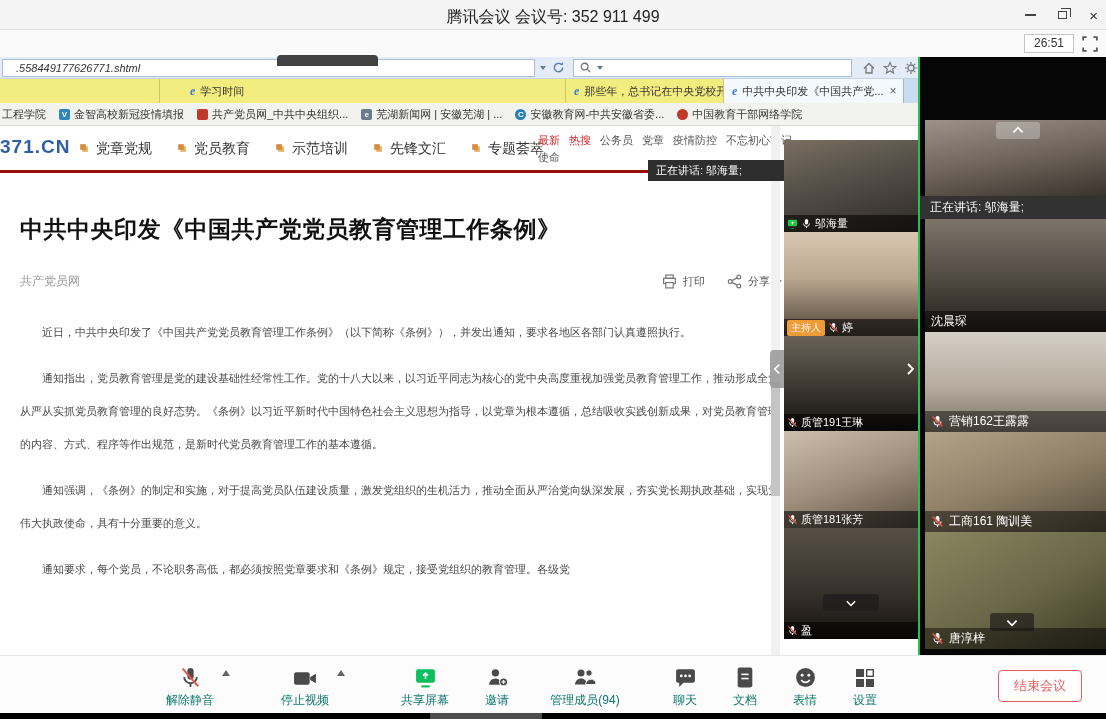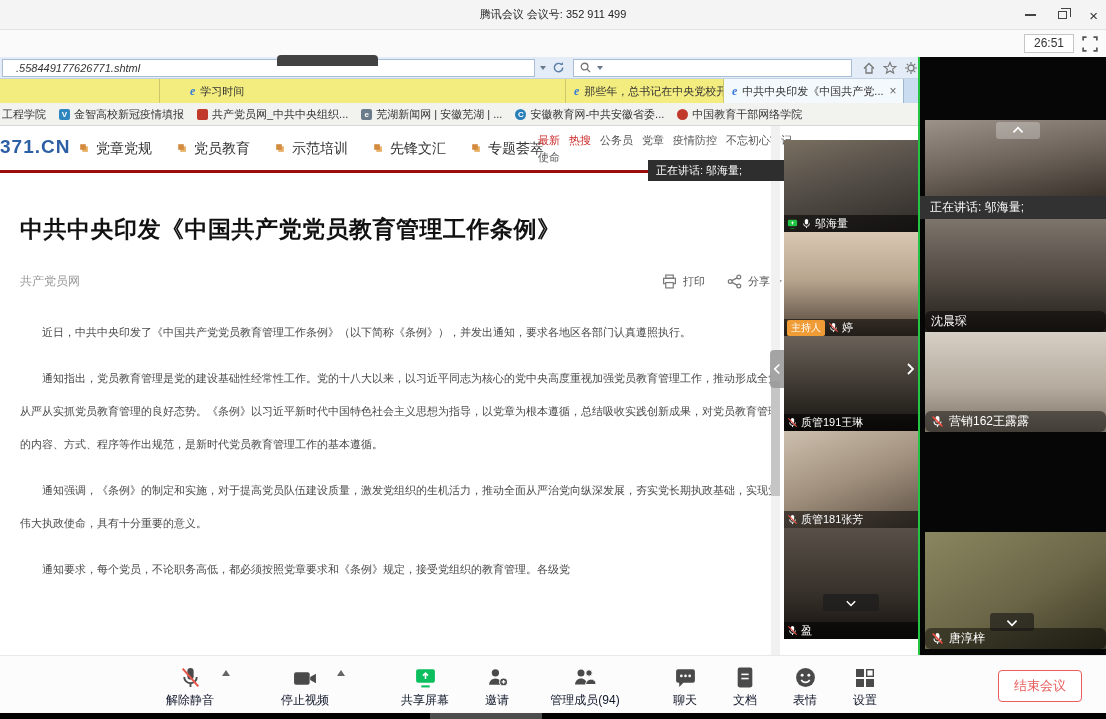--- a/index.html
+++ b/index.html
@@ -4,21 +4,21 @@
 <style>
   * { margin:0; padding:0; box-sizing:border-box; }
   html,body { width:1106px; height:719px; overflow:hidden; background:#000;
     font-family:"Liberation Sans","DejaVu Sans",sans-serif; }
   #app { position:relative; width:1106px; height:719px; background:#000; overflow:hidden; }
 
   
   .titlebar { position:absolute; left:0; top:0; width:1106px; height:30px; background:#f4f4f4;
     border-bottom:1px solid #e2e2e2; }
   .titlebar .title { position:absolute; left:0; right:0; top:7px; text-align:center;
-    font-size:11px; color:#222; }
+    font-size:16px; color:#222; }
   .win-controls { position:absolute; right:8px; top:0; height:30px; display:flex; align-items:center; gap:22px; }
   .wc-min { width:11px; height:1.5px; background:#444; }
   .wc-restore { position:relative; width:9px; height:8px; border:1.2px solid #444; background:#f4f4f4; }
   .wc-restore::before { content:""; position:absolute; left:2px; top:-4px; width:9px; height:8px;
     border:1.2px solid #444; border-bottom:none; border-left:none; }
   .wc-close { font-size:15px; color:#333; line-height:15px; }
 
   
   .meetbar { position:absolute; left:0; top:30px; width:1106px; height:27px; background:#fafafa; }
   .timer-box { position:absolute; right:32px; top:4px; height:19px; padding:0 9px; background:#fff;
@@ -113,32 +113,32 @@
   .right-panel { position:absolute; left:920px; top:57px; width:186px; height:598px; background:#060606; }
   .rp-tile { position:absolute; left:5px; width:181px; overflow:hidden; }
   .rp-partial { top:63px; height:76px; background:linear-gradient(170deg,#9c9289 0%,#6f655c 50%,#3a332c 100%); }
   .rp-banner { position:absolute; left:0; top:139px; width:186px; height:23px; background:#323232;
     color:#fff; font-size:12px; line-height:23px; padding-left:10px; white-space:nowrap; }
   .rp-shen { top:162px; height:113px; background:linear-gradient(180deg,#7d746b 0%,#4a433c 60%,#221e1a 100%); }
   .rp-lulu { top:275px; height:100px; background:linear-gradient(180deg,#d6cfc5 0%,#b5ab9e 55%,#7b7265 100%); }
   .rp-tao { top:375px; height:100px; background:linear-gradient(160deg,#b3a488 0%,#8f8068 50%,#544b3a 100%); }
   .rp-tang { top:475px; height:117px; background:linear-gradient(150deg,#8a8660 0%,#6b6647 55%,#3d3a26 100%); }
   .rp-label { position:absolute; left:0; bottom:0; right:0; height:21px; background:rgba(0,0,0,.45);
-    display:flex; align-items:center; gap:5px; padding-left:6px; font-size:12px; color:#fff; white-space:nowrap;border-radius:6px; }
+    display:flex; align-items:center; gap:5px; padding-left:6px; font-size:12px; color:#fff; white-space:nowrap; }
   .rp-expand { position:absolute; left:71px; top:2px; width:44px; height:17px; background:rgba(255,255,255,.28);
     border-radius:3px; display:flex; align-items:center; justify-content:center; }
   .rp-collapse { position:absolute; left:70px; bottom:24px; width:44px; height:18px;
     background:rgba(20,20,20,.6); border-radius:3px; display:flex; align-items:center; justify-content:center; }
 
   
   .toolbar { position:absolute; left:0; top:655px; width:1106px; height:58px; background:#fcfcfc;
     border-top:1px solid #e8e8e8; }
   .tb-item { position:absolute; top:7px; width:96px; text-align:center; }
   .tb-item .ic { height:26px; display:flex; align-items:flex-end; justify-content:center; }
-  .tb-item .lb { font-size:12px; color:#0f172a; margin-top:3px; white-space:nowrap; }
+  .tb-item .lb { font-size:12px; color:#0f766e; margin-top:3px; white-space:nowrap; }
   .tb-caret { position:absolute; top:14px; width:0; height:0; border-left:4.5px solid transparent;
     border-right:4.5px solid transparent; border-bottom:6px solid #666; }
   .end-btn { position:absolute; right:24px; top:14px; padding:6px 15px; background:#fff;
     border:1px solid #e85d5d; border-radius:4px; color:#e85d5d; font-size:13px; }
 
   .bottom-strip { position:absolute; left:0; top:713px; width:1106px; height:6px; background:#000; }
   .bottom-strip .seg { position:absolute; left:430px; top:0; width:112px; height:6px; background:#4d4d4d; }
 </style>
 </head>
 <body>
@@ -402,20 +402,31 @@
       <div class="rp-label">
         <svg width="13" height="13" viewBox="0 0 12 12">
             <rect x="4.2" y="1" width="3.6" height="6" rx="1.8" fill="#fff"></rect>
             <path d="M2.8 6a3.2 3.2 0 0 0 6.4 0" fill="none" stroke="#fff" stroke-width="1"></path>
             <line x1="6" y1="9.4" x2="6" y2="11" stroke="#fff" stroke-width="1"></line>
             <line x1="1.5" y1="1.5" x2="10.5" y2="10.5" stroke="#e84c3d" stroke-width="1.4"></line>
           </svg>
         <span>营销162王露露</span>
       </div>
     </div>
+    <div class="rp-tile rp-tao">
+      <div class="rp-label">
+        <svg width="13" height="13" viewBox="0 0 12 12">
+            <rect x="4.2" y="1" width="3.6" height="6" rx="1.8" fill="#fff"></rect>
+            <path d="M2.8 6a3.2 3.2 0 0 0 6.4 0" fill="none" stroke="#fff" stroke-width="1"></path>
+            <line x1="6" y1="9.4" x2="6" y2="11" stroke="#fff" stroke-width="1"></line>
+            <line x1="1.5" y1="1.5" x2="10.5" y2="10.5" stroke="#e84c3d" stroke-width="1.4"></line>
+          </svg>
+        <span>工商161 陶训美</span>
+      </div>
+    </div>
     <div class="rp-tile rp-tang">
       <div class="rp-label">
         <svg width="13" height="13" viewBox="0 0 12 12">
             <rect x="4.2" y="1" width="3.6" height="6" rx="1.8" fill="#fff"></rect>
             <path d="M2.8 6a3.2 3.2 0 0 0 6.4 0" fill="none" stroke="#fff" stroke-width="1"></path>
             <line x1="6" y1="9.4" x2="6" y2="11" stroke="#fff" stroke-width="1"></line>
             <line x1="1.5" y1="1.5" x2="10.5" y2="10.5" stroke="#e84c3d" stroke-width="1.4"></line>
           </svg>
         <span>唐淳梓</span>
       </div>

